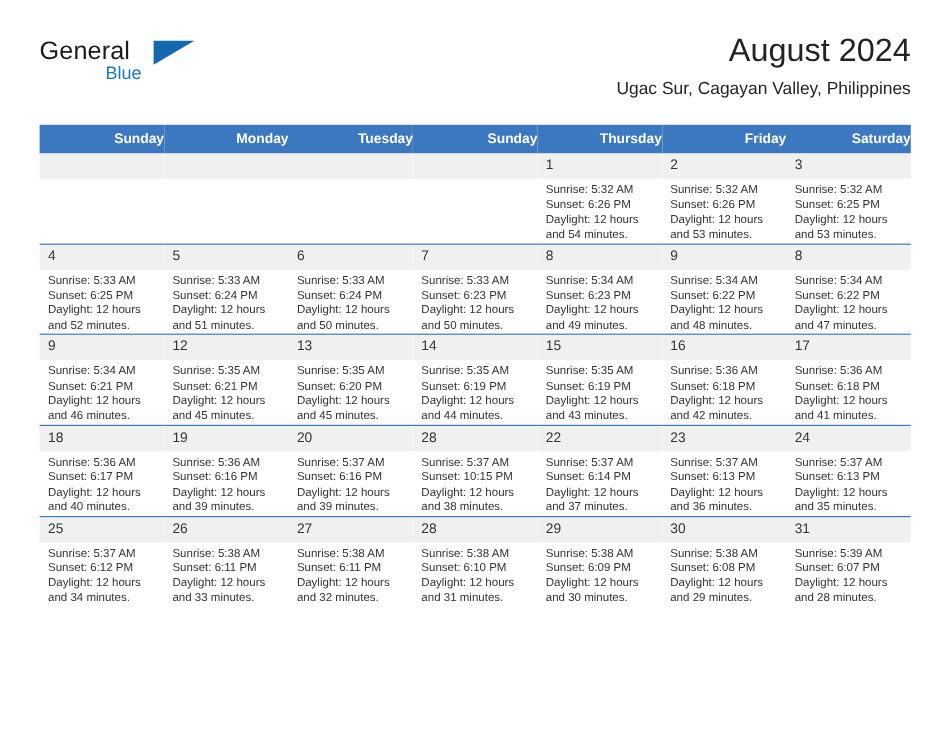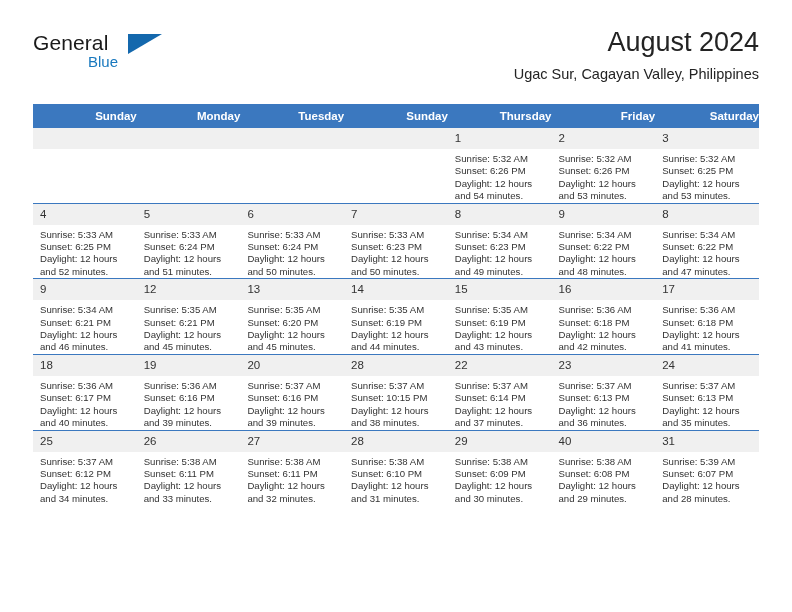--- a/index.html
+++ b/index.html
@@ -445,21 +445,21 @@
           <td>
             <span class="daynum">29</span>
             <div class="details">
               <div>Sunrise: 5:38 AM</div>
               <div>Sunset: 6:09 PM</div>
               <div>Daylight: 12 hours</div>
               <div>and 30 minutes.</div>
             </div>
           </td>
           <td>
-            <span class="daynum">40</span>
+            <span class="daynum">30</span>
             <div class="details">
               <div>Sunrise: 5:38 AM</div>
               <div>Sunset: 6:08 PM</div>
               <div>Daylight: 12 hours</div>
               <div>and 29 minutes.</div>
             </div>
           </td>
           <td>
             <span class="daynum">31</span>
             <div class="details">

